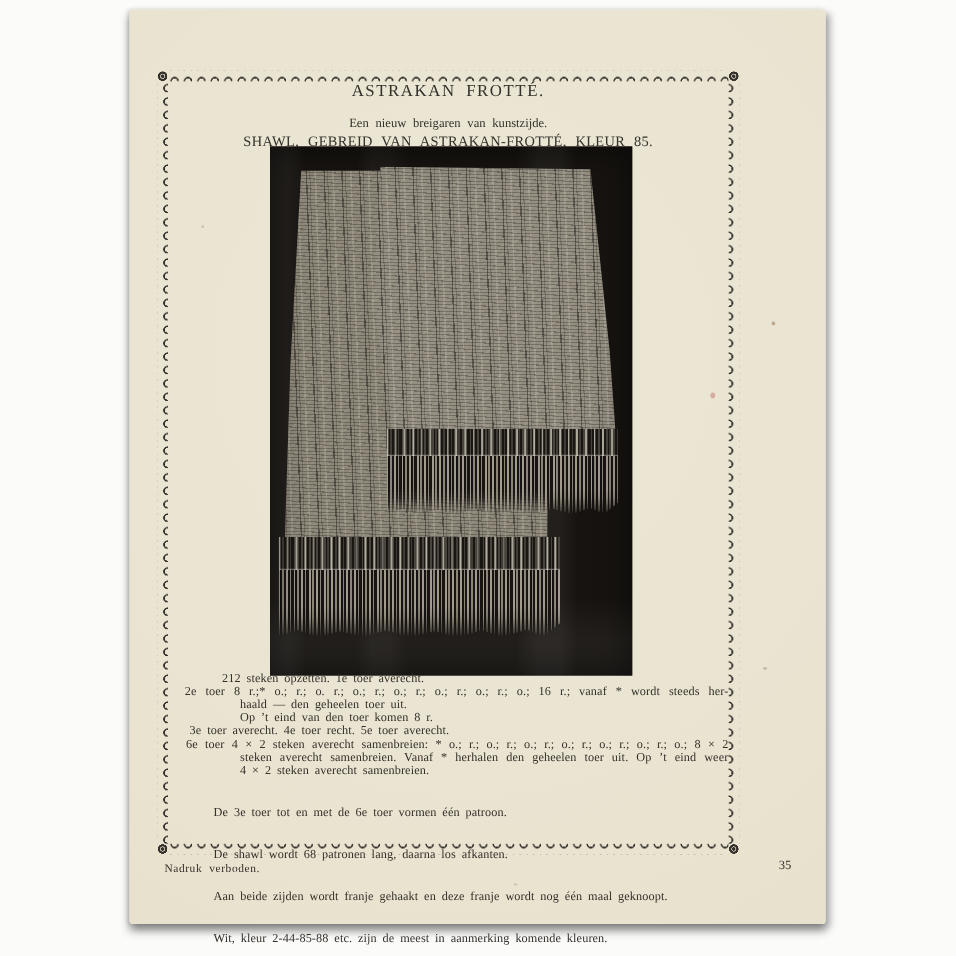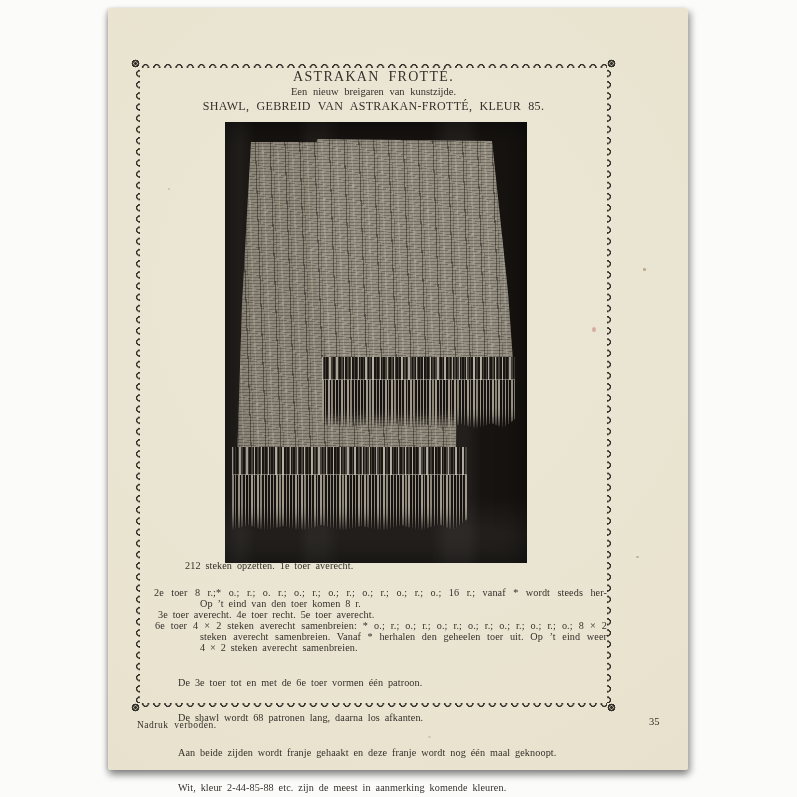--- a/index.html
+++ b/index.html
@@ -44,21 +44,21 @@
   .corner{
     position:absolute;width:9px;height:9px;
     background:radial-gradient(circle at 50% 50%, var(--ink,#34302a) 0 1.3px, rgba(52,48,42,.25) 1.5px 2.1px, var(--ink,#34302a) 2.3px 3.8px, transparent 4.1px);
   }
   .c-tl{left:23px;top:51px;} .c-tr{left:499px;top:51px;}
   .c-bl{left:23px;top:695px;} .c-br{left:499px;top:695px;}
 
   
   .header{position:absolute;left:32px;top:61px;width:467px;text-align:center;color:var(--ink,#34302a);}
   .title{font-size:14px;font-weight:normal;letter-spacing:1.3px;word-spacing:4px;line-height:15px;}
-  .subtitle{font-size:10.5px;word-spacing:3px;line-height:12px;margin-top:2px;}
+  .subtitle{font-size:10.5px;word-spacing:3px;line-height:12px;margin-top:14px;}
   .heading2{font-size:12px;letter-spacing:.3px;word-spacing:4px;line-height:13px;margin-top:2px;}
 
   
   .photo{
     position:absolute;left:117px;top:114px;width:302px;height:441px;margin:0;
     background-color:#161310;
     background-image:
       linear-gradient(90deg, rgba(255,255,252,.05) 0 5%, transparent 10% 24%, rgba(255,255,252,.04) 28% 33%, transparent 38% 68%, rgba(255,255,252,.05) 74% 80%, transparent 85%),
       linear-gradient(0deg, rgba(255,255,252,.05) 0 7%, transparent 15%);
   }
@@ -98,21 +98,21 @@
   .fringe-back{left:7px;top:325px;width:235px;height:84px;}
   .fringe-back::before{height:27px;}
 
   
   .pattern{
     position:absolute;left:44px;top:552px;width:455px;
     color:var(--ink,#34302a);font-size:10.2px;line-height:11px;letter-spacing:.1px;
   }
   .ln{white-space:nowrap;word-spacing:2.2px;}
   .j{white-space:normal;word-spacing:normal;text-align:justify;text-align-last:justify;}
-  .pl2{padding-left:2px;width:calc(100% - 2px);margin-top:16px;}
+  .pl2{padding-left:2px;width:calc(100% - 2px);}
   .pl3{padding-left:3px;width:calc(100% - 3px);}
   .pl6{padding-left:6px;}
   .pl26{padding-left:26px;margin-top:24px;}
   .pl33{padding-left:33px;}
   .pl48{padding-left:48px;}
   .pl48w{padding-left:48px;width:calc(100% - 48px);}
   .bold{font-weight:bold;}
 
   
   .footer-left{
@@ -156,20 +156,21 @@
     <figure class="photo" title="Gebreide kanten shawl met geknoopte franje, gefotografeerd op donkere achtergrond">
       <div class="fabric panel-back"></div>
       <div class="fringe fringe-back"></div>
       <div class="fabric panel-front"></div>
       <div class="fringe fringe-front"></div>
     </figure>
 
     <div class="pattern">
       <div class="ln pl33">212 steken opzetten. 1e toer averecht.</div>
       <div class="ln j pl2">2e toer 8 r.;* o.; r.; o. r.; o.; r.; o.; r.; o.; r.; o.; r.; o.; 16 r.; vanaf * wordt steeds her-</div>
+      <div class="ln pl48">haald — den geheelen toer uit.</div>
       <div class="ln pl48">Op ’t eind van den toer komen 8 r.</div>
       <div class="ln pl6">3e toer averecht. 4e toer recht. 5e toer averecht.</div>
       <div class="ln j pl3">6e toer 4 × 2 steken averecht samenbreien: * o.; r.; o.; r.; o.; r.; o.; r.; o.; r.; o.; r.; o.; 8 × 2</div>
       <div class="ln j pl48w">steken averecht samenbreien. Vanaf * herhalen den geheelen toer uit. Op ’t eind weer</div>
       <div class="ln pl48">4 × 2 steken averecht samenbreien.</div>
       <div class="ln pl26">De 3e toer tot en met de 6e toer vormen één patroon.</div>
       <div class="ln pl26">De shawl wordt 68 patronen lang, daarna los afkanten.</div>
       <div class="ln pl26">Aan beide zijden wordt franje gehaakt en deze franje wordt nog één maal geknoopt.</div>
       <div class="ln pl26">Wit, kleur 2-44-85-88 etc. zijn de meest in aanmerking komende kleuren.</div>
       <div class="ln pl26 bold">Steeds losse steek toepassen.</div>

